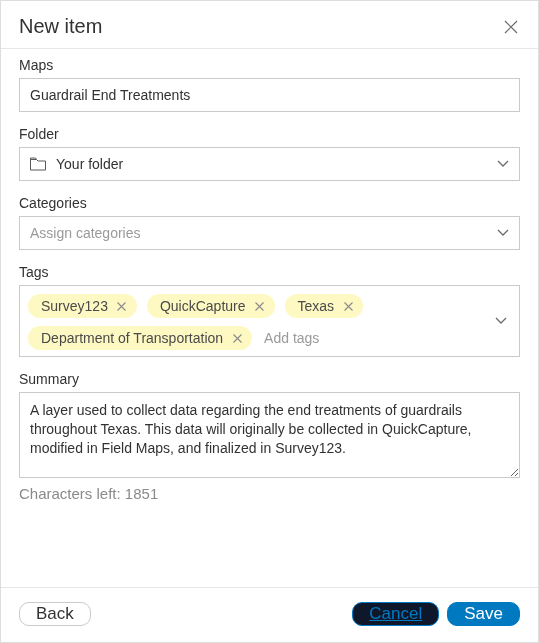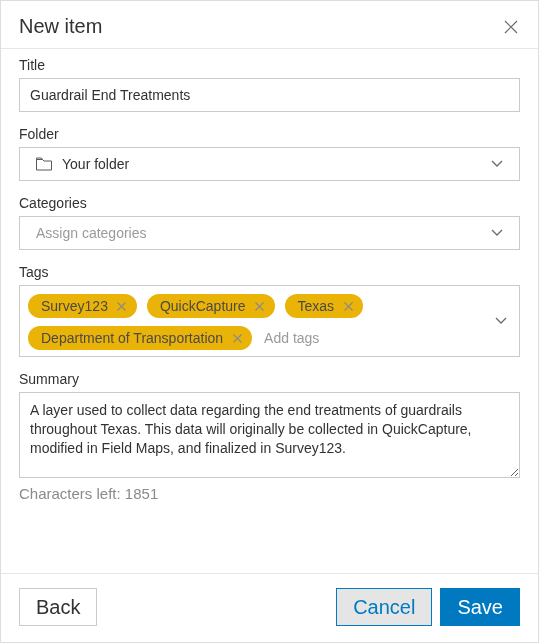--- a/index.html
+++ b/index.html
@@ -60,21 +60,21 @@
     font-family: inherit;
     font-size: 14px;
     color: #323232;
   }
   .select-row {
     width: 100%;
     height: 34px;
     border: 1px solid #cacaca;
     display: flex;
     align-items: center;
-    padding: 0 16px;
+    padding: 0 10px;
     cursor: pointer;
     position: relative;
   }
   .select-row .icon-slot {
     width: 18px;
     display: flex;
     align-items: center;
     margin-right: 8px;
     color: #595959;
   }
@@ -93,21 +93,21 @@
     position: relative;
   }
   .tags-wrap {
     display: flex;
     flex-wrap: wrap;
     gap: 8px 10px;
   }
   .tag-chip {
     display: inline-flex;
     align-items: center;
-    background: #eab308;
+    background: #fef9c3;
     border-radius: 14px;
     padding: 4px 9px 4px 13px;
     font-size: 14px;
     color: #4a4a4a;
   }
   .tag-chip .tag-x {
     margin-left: 8px;
     width: 12px; height: 12px;
     cursor: pointer;
     color: #8a8a8a;
@@ -145,35 +145,37 @@
     font-size: 15px;
     color: #8a8a8a;
     margin-top: 4px;
   }
   .dialog-footer {
     padding: 14px 18px 16px 18px;
     display: flex;
     align-items: center;
   }
   .btn {
-    height: 38px;
+    height: 24px;
     padding: 0 16px;
     font-family: inherit;
-    font-size: 20px;
+    font-size: 17px;
     cursor: pointer;
+    border-radius: 10px;
   }
   .btn-plain {
     background: #fff;
     border: 1px solid #cacaca;
     color: #323232;
   }
   .btn-outline {
-    background: #e5e5e5;
+    background: #0f172a;
     border: 1px solid #007ac2;
     color: #007ac2;
+    text-decoration: underline;
   }
   .btn-primary {
     background: #0079c1;
     border: 1px solid #0079c1;
     color: #fff;
   }
   .footer-spacer { flex: 1; }
   .footer-right { display: flex; gap: 8px; }
   svg { display: block; }
 </style>
@@ -189,21 +191,21 @@
           <path d="M1 1 L13 13 M13 1 L1 13" stroke="currentColor" stroke-width="1.2" fill="none"></path>
         </svg>
     </div>
   </div>
 
   <hr class="divider">
 
   <div class="dialog-body">
 
     <div class="field">
-      <label class="field-label">Title</label>
+      <label class="field-label">Maps</label>
       <input type="text" class="text-input" value="Guardrail End Treatments" style="">
     </div>
 
     <div class="field">
       <label class="field-label">Folder</label>
       <div class="select-row">
         <span class="icon-slot">
           <svg width="16" height="14" viewBox="0 0 16 14">
               <path d="M0.5 2.5 h6 l1.5 1.5 h7.5 v9 h-15 z M0.5 2.5 v-1.5 h5 l1 1.5" fill="none" stroke="currentColor" stroke-width="1"></path>
             </svg>

